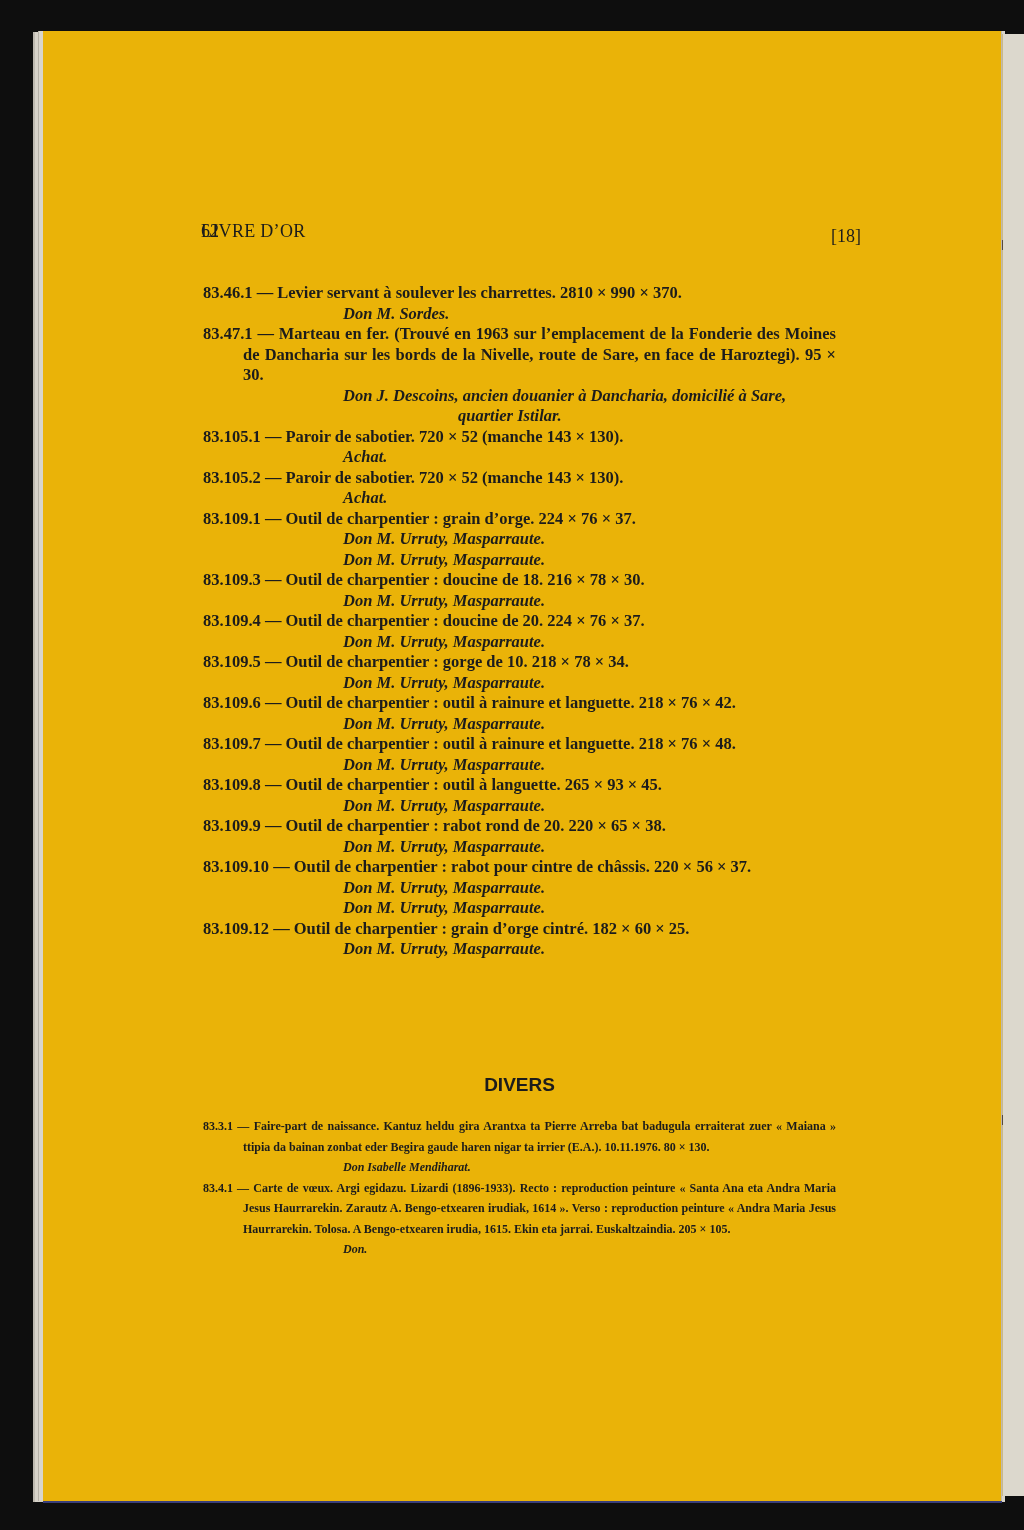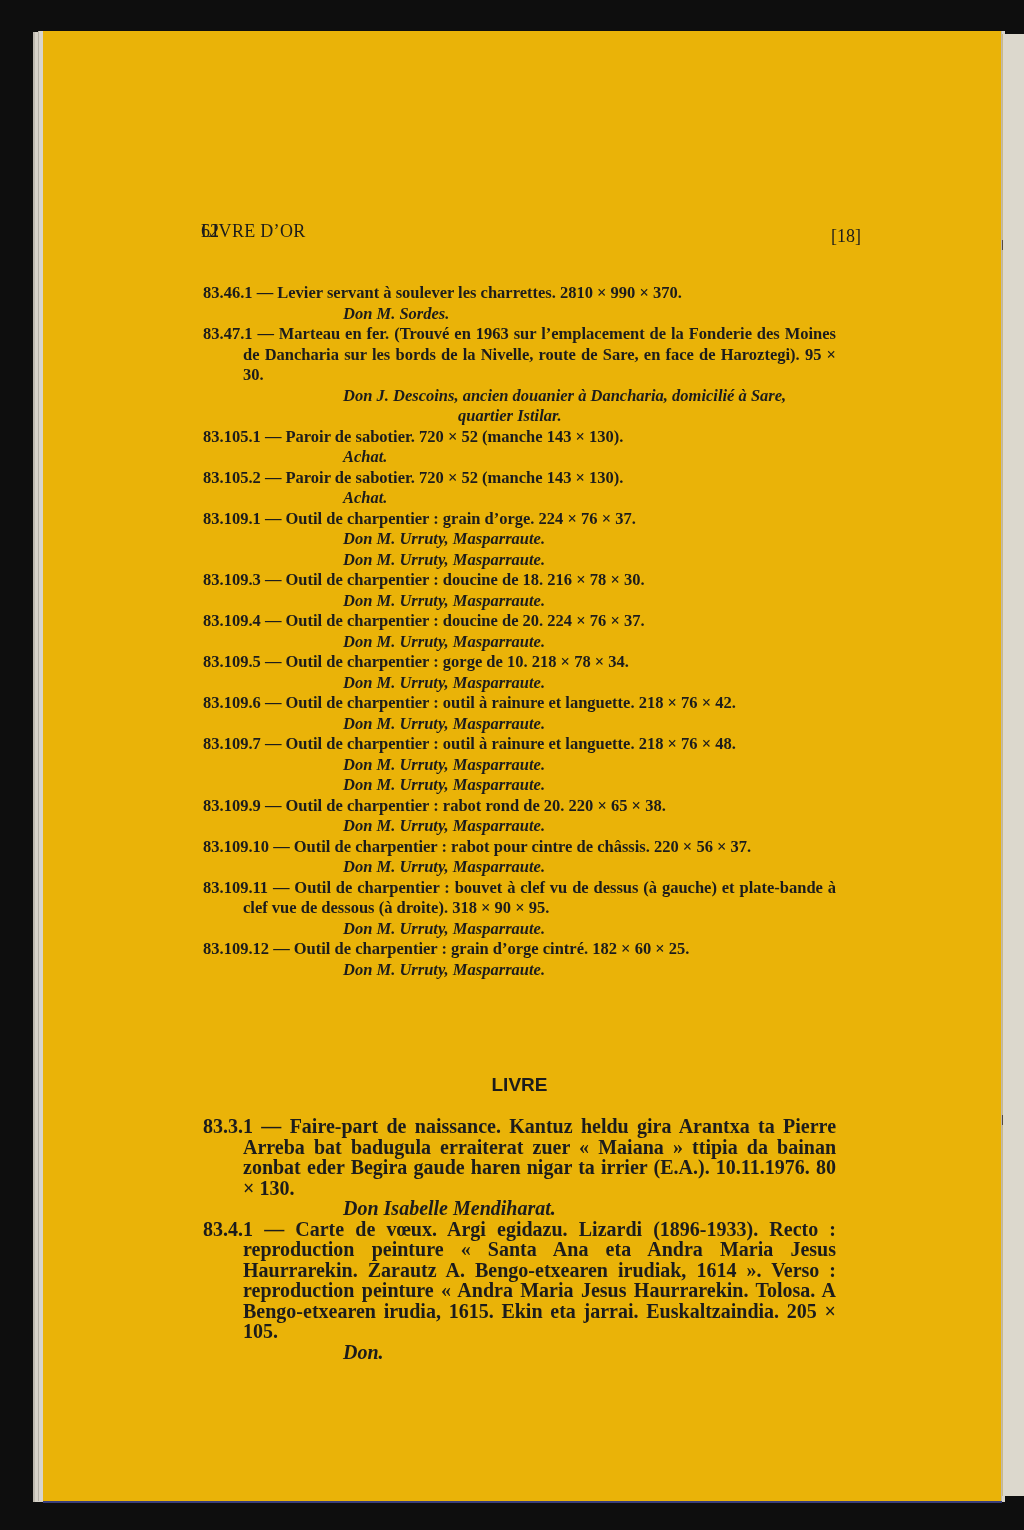--- a/index.html
+++ b/index.html
@@ -64,21 +64,21 @@
       padding-left: 255px;
     }
     .section-title {
       position: absolute; left: 160px; top: 1043px; width: 633px;
       text-align: center;
       font-family: "Liberation Sans", sans-serif;
       font-weight: bold; font-size: 19px;
     }
     .entries2 {
       position: absolute; left: 160px; top: 1085px; width: 633px;
-      font-size: 20px; line-height: 20.5px;
+      font-size: 12px; line-height: 20.5px;
     }
     .entries2 .entry .main { padding-left: 40px; text-indent: -40px; text-align: justify; }
     .entries2 .entry .donor { padding-left: 140px; }
   </style>
 </head>
 <body>
 
 <div class="page-stack"></div>
 <div class="page-stack2"></div>
 <div class="next-page"></div>
@@ -132,41 +132,41 @@
         </div>
         <div class="entry">
           <div class="main"><span>83.109.6</span><span> — </span><span>Outil de charpentier : outil à rainure et languette. 218 × 76 × 42.</span></div>
           <div class="donor">Don M. Urruty, Masparraute.</div>
         </div>
         <div class="entry">
           <div class="main"><span>83.109.7</span><span> — </span><span>Outil de charpentier : outil à rainure et languette. 218 × 76 × 48.</span></div>
           <div class="donor">Don M. Urruty, Masparraute.</div>
         </div>
         <div class="entry">
+          <div class="main"><span>83.109.8</span><span> — </span><span>Outil de charpentier : outil à languette. 265 × 93 × 45.</span></div>
           <div class="donor">Don M. Urruty, Masparraute.</div>
         </div>
         <div class="entry">
           <div class="main"><span>83.109.9</span><span> — </span><span>Outil de charpentier : rabot rond de 20. 220 × 65 × 38.</span></div>
           <div class="donor">Don M. Urruty, Masparraute.</div>
         </div>
         <div class="entry">
           <div class="main"><span>83.109.10</span><span> — </span><span>Outil de charpentier : rabot pour cintre de châssis. 220 × 56 × 37.</span></div>
           <div class="donor">Don M. Urruty, Masparraute.</div>
         </div>
         <div class="entry">
-          <div class="main"><span>83.109.11</span><span> — </span><span>Outil de charpentier : bouvet à clef vu de dessus (à gauche) et plate-bande à clef vue de dessous (à droite). 318 × 90 × 95.</span></div>
           <div class="donor">Don M. Urruty, Masparraute.</div>
         </div>
         <div class="entry">
           <div class="main"><span>83.109.12</span><span> — </span><span>Outil de charpentier : grain d’orge cintré. 182 × 60 × 25.</span></div>
           <div class="donor">Don M. Urruty, Masparraute.</div>
         </div>
       </div>
 
-    <div class="section-title">LIVRE</div>
+    <div class="section-title">DIVERS</div>
 
     <div class="entries2" id="entries2">
         <div class="entry">
           <div class="main"><span>83.3.1</span><span> — </span><span>Faire-part de naissance. Kantuz heldu gira Arantxa ta Pierre Arreba bat badugula erraiterat zuer « Maiana » ttipia da bainan zonbat eder Begira gaude haren nigar ta irrier (E.A.). 10.11.1976. 80 × 130.</span></div>
           <div class="donor">Don Isabelle Mendiharat.</div>
         </div>
         <div class="entry">
           <div class="main"><span>83.4.1</span><span> — </span><span>Carte de vœux. Argi egidazu. Lizardi (1896-1933). Recto : reproduction peinture « Santa Ana eta Andra Maria Jesus Haurrarekin. Zarautz A. Bengo-etxearen irudiak, 1614 ». Verso : reproduction peinture « Andra Maria Jesus Haurrarekin. Tolosa. A Bengo-etxearen irudia, 1615. Ekin eta jarrai. Euskaltzaindia. 205 × 105.</span></div>
           <div class="donor">Don.</div>
         </div>

